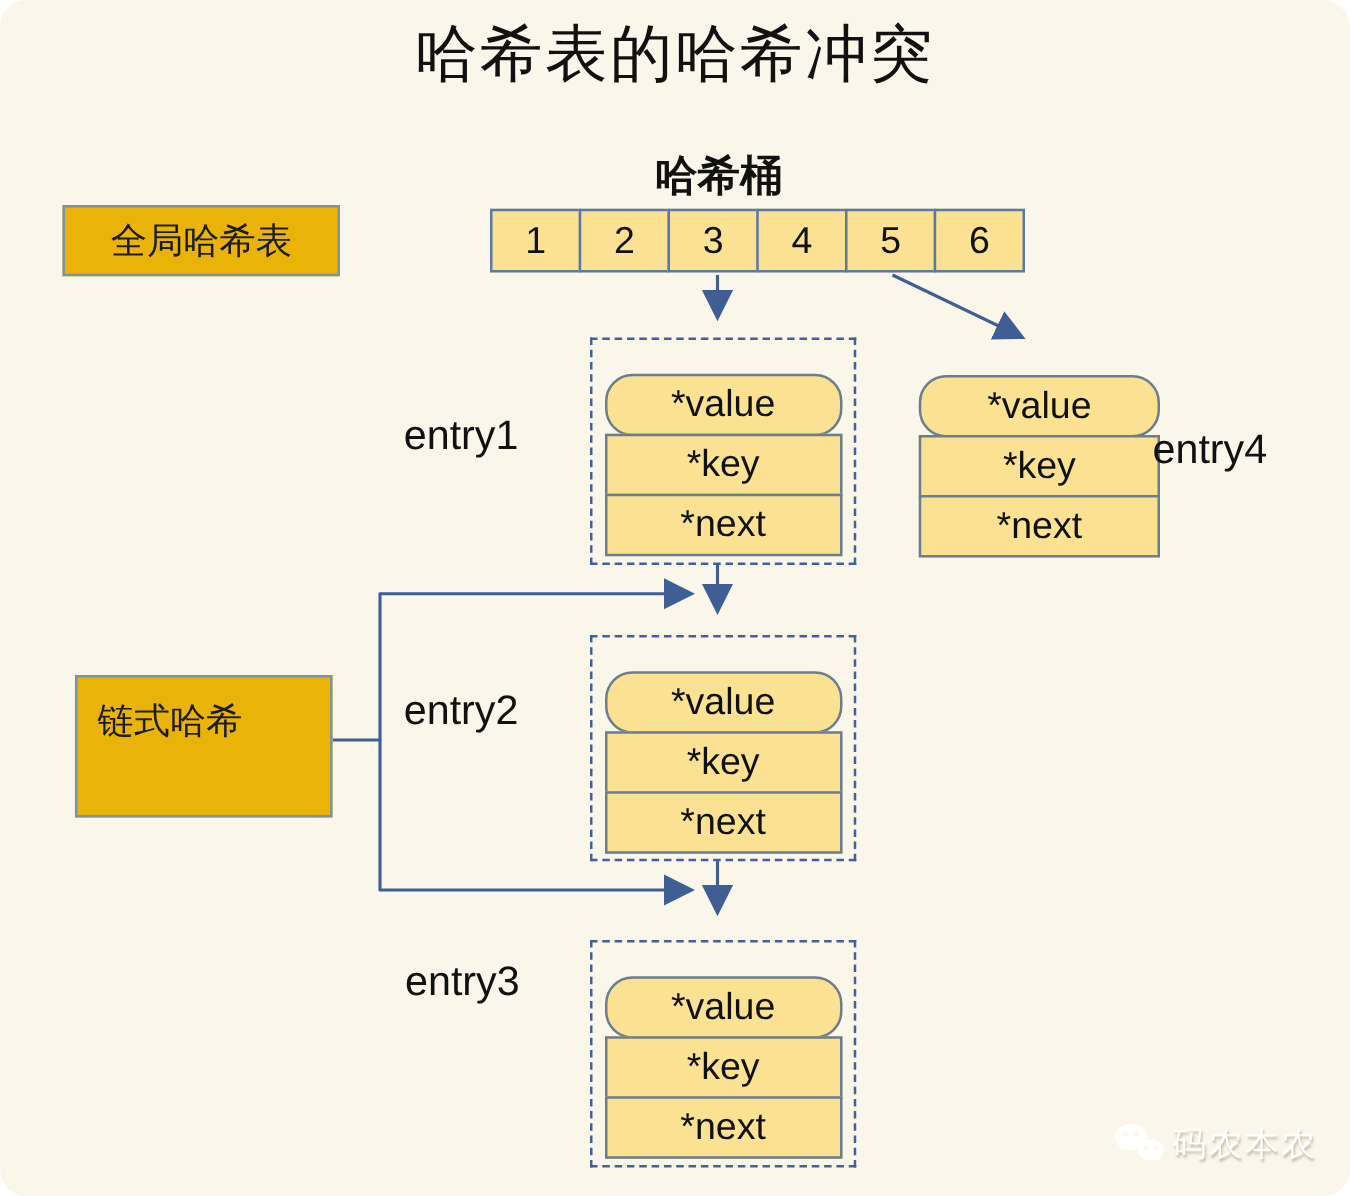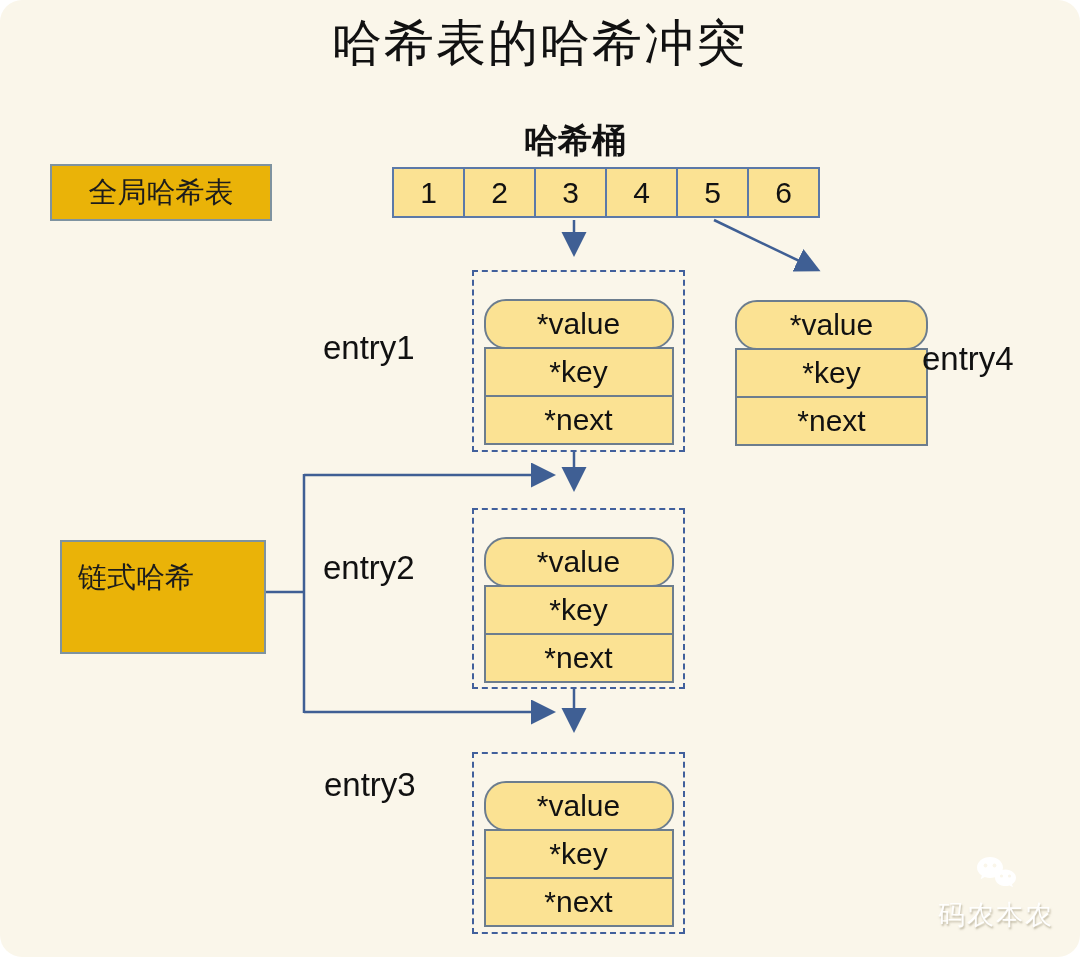--- a/index.html
+++ b/index.html
@@ -112,21 +112,20 @@
   .connectors {
     left: 0; top: 0;
     pointer-events: none;
   }
 
   .watermark {
     right: 26px; bottom: 24px;
     display: flex;
     align-items: center;
     gap: 6px;
-    flex-direction: column;
   }
   .watermark-text {
     font-size: 27px;
     color: rgba(255,255,255,0.96);
     text-shadow: 1px 2px 2px rgba(150,140,112,0.55);
     letter-spacing: 2px;
   }
 </style>
 </head>
 <body>

